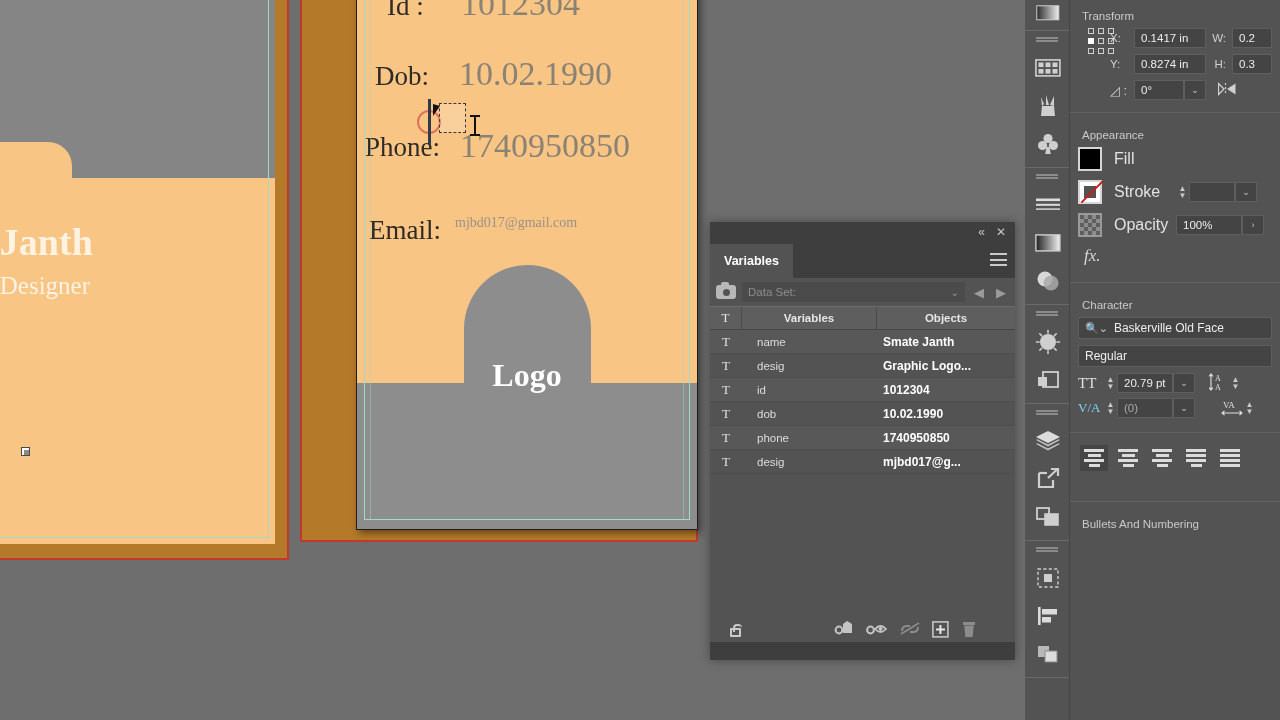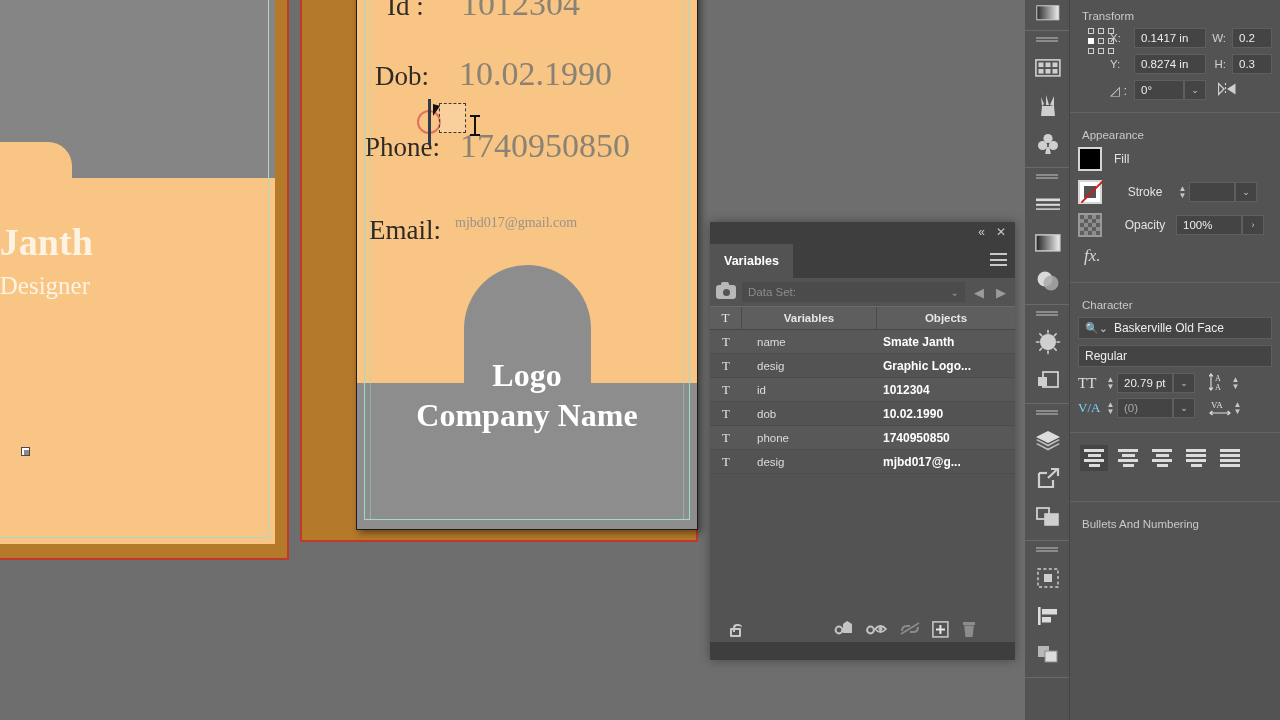--- a/index.html
+++ b/index.html
@@ -304,21 +304,21 @@
     position:absolute; left:4px; top:4px; right:4px; bottom:4px; background:#535353;
   }
   .sw.opacity {
     background:
       linear-gradient(45deg,#8d8d8d 25%,transparent 25%,transparent 75%,#8d8d8d 75%),
       linear-gradient(45deg,#8d8d8d 25%,transparent 25%,transparent 75%,#8d8d8d 75%),
       #5f5f5f;
     background-size:8px 8px; background-position:0 0,4px 4px;
     border-color:#9a9a9a;
   }
-  .ap-label { margin-left:12px; font-size:12px; color:#e2e2e2;text-align:center; }
+  .ap-label { margin-left:12px; font-size:16px; color:#e2e2e2; }
   .fx { font-family:"Liberation Serif", serif; font-style:italic;
         font-size:17px; color:#d8d8d8; padding-left:14px; }
   .ch-field {
     margin:0 8px 6px 8px; height:22px; background:#444; border:1px solid #5e5e5e;
     display:flex; align-items:center; padding:0 6px; color:#ededed; font-size:12px;
     cursor:text;
   }
   .mag { margin-right:6px; color:#cfcfcf; font-size:11px; }
   .para-btns { display:flex; gap:6px; padding:6px 10px; }
   .pbtn {
@@ -370,21 +370,20 @@
           <div class="fld fld-value" style="left:102px; top:90px;">10.02.1990</div>
 
           <div class="fld fld-label" style="left:8px; top:167px;">Phone:</div>
           <div class="fld fld-value" style="left:103px; top:162px;">1740950850</div>
 
           <div class="fld fld-label" style="left:12px; top:250px;">Email:</div>
           <div class="fld fld-value small" style="left:98px; top:250px;">mjbd017@gmail.com</div>
         </div>
 
         <div class="logo-txt" style="top:392px; font-size:32px;">Logo</div>
-        <div class="logo-txt" style="top:432px; font-size:32px;">Company Name</div>
 
         <div class="cm-guide"></div>
         <div class="cm-guide2"></div>
       </div>
     </div>
 
     <div class="tcursor">
       <div class="tc-ring"></div>
       <div class="tc-vline"></div>
       <div class="tc-arrow"></div>
@@ -765,21 +764,21 @@
     </div>
 
     <div class="row" style="margin-bottom:5px;">
       <span style="width:26px; font-family:'Liberation Serif',serif; font-size:13px; color:#7dd3fc;">V/A</span>
       <span class="spin">
         <span>▲</span>
           <span>▼</span>
       </span>
       <span class="fieldbox" style="width:56px; color:#a9a9a9;">(0)</span>
       <span class="drop">⌄</span>
-      <span style="margin-left:14px;text-align:center;">
+      <span style="margin-left:26px;text-align:center;">
         <svg width="22" height="18" viewBox="0 0 22 18">
           <text x="2" y="10" font-size="9" fill="#e0e0e0" font-family="'Liberation Serif',serif">VA</text>
           <path d="M2 15 L20 15 M3.5 13 L1 15 L3.5 17 M18.5 13 L21 15 L18.5 17" stroke="#e0e0e0" stroke-width="1.1" fill="none"></path>
         </svg>
       </span>
       <span class="spin">
         <span>▲</span>
           <span>▼</span>
       </span>
     </div>

